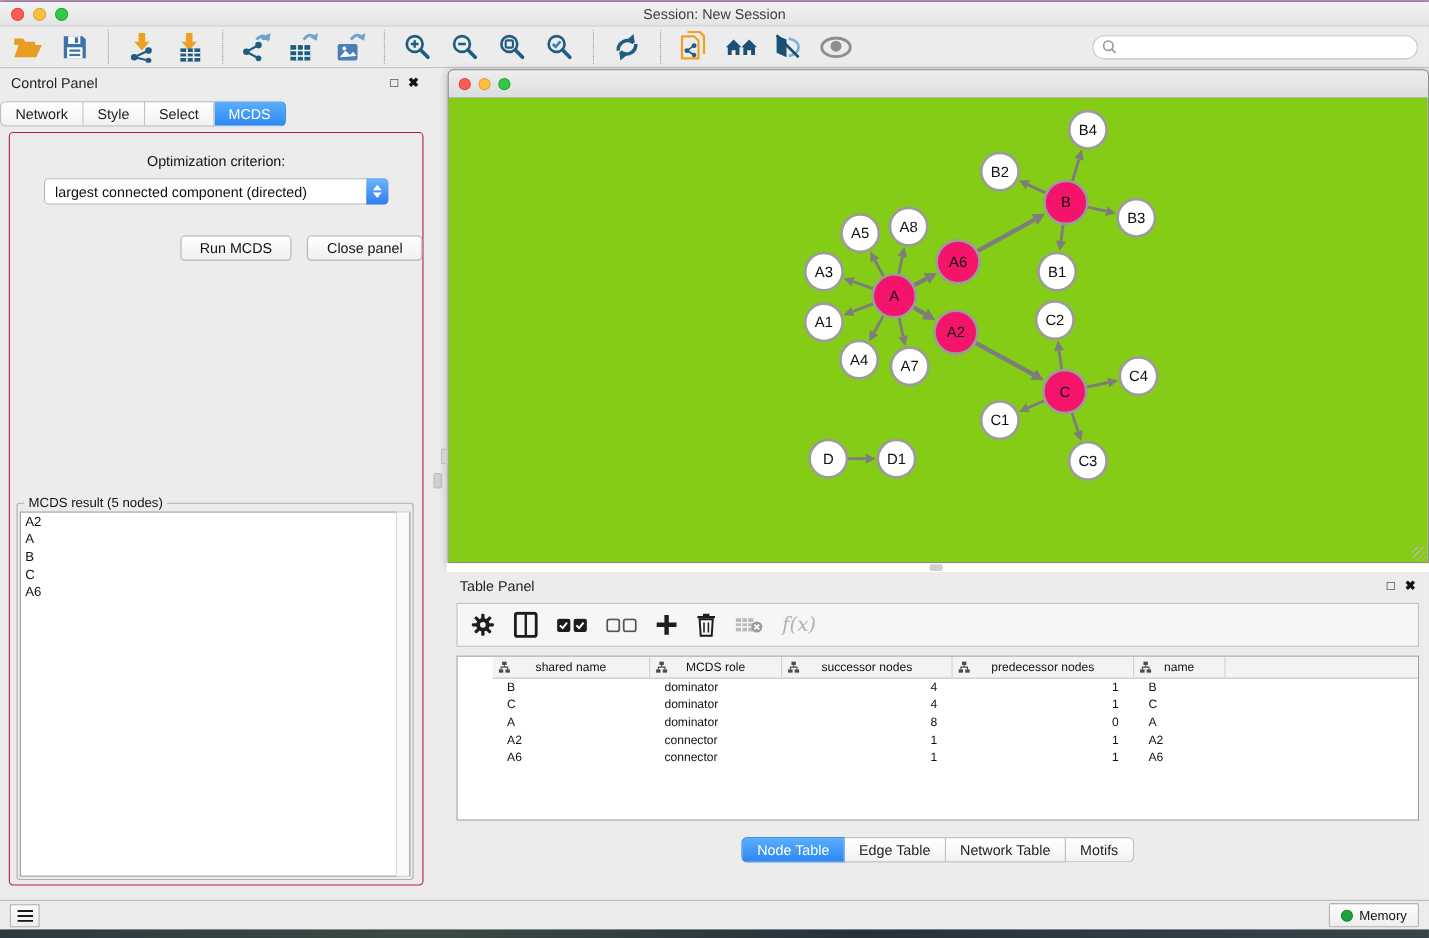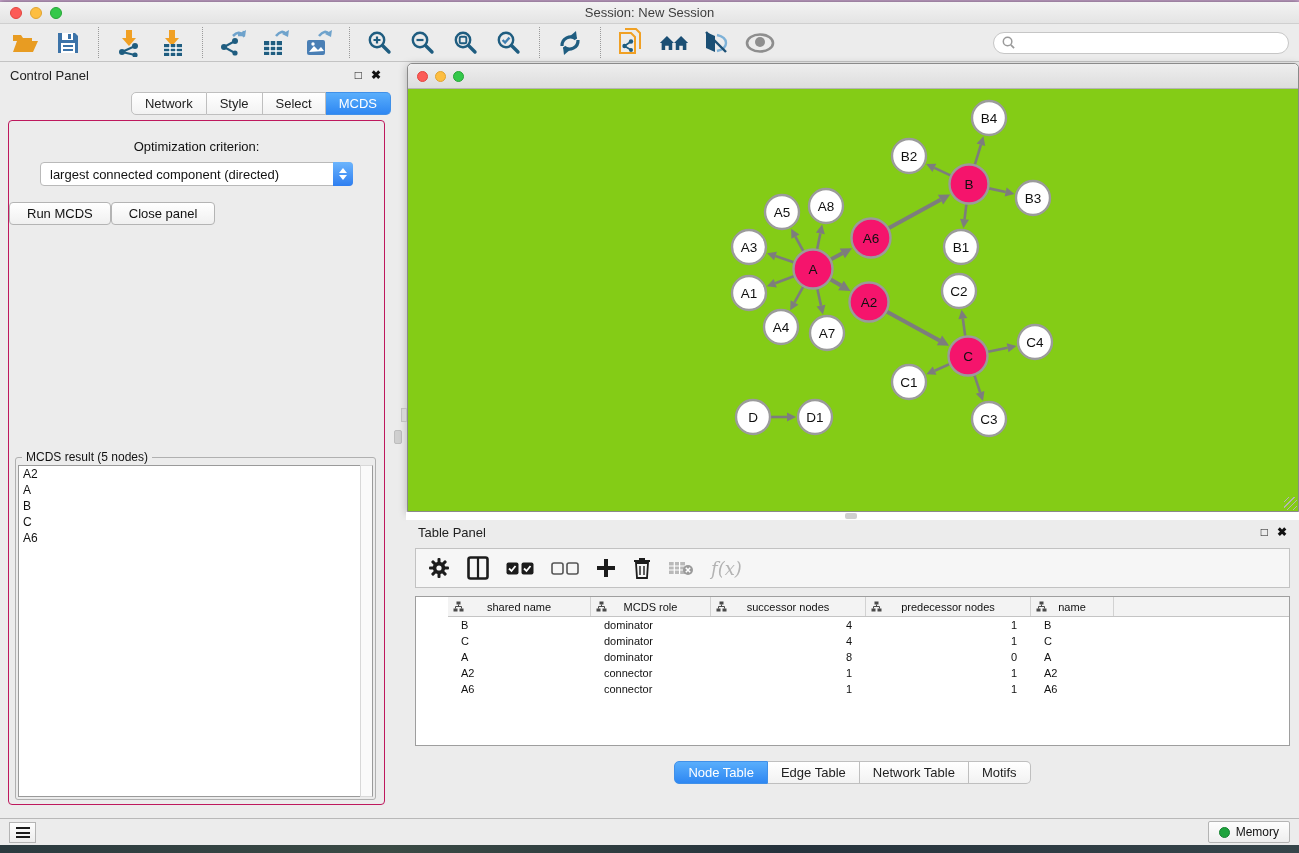--- a/index.html
+++ b/index.html
@@ -32,33 +32,33 @@
   .divider { width:15px; position:relative; background:#ececec; }
   .divider .grip { position:absolute; left:3px; top:368px; width:8px; height:14px; background:#cfcfcf; border:1px solid #bdbdbd; border-radius:2px; }
   .right-col { flex:1; position:relative; }
 
   
   .cp-header { height:26px; display:flex; align-items:center; padding:0 10px; }
   .cp-header .panel-title { font-size:13px; color:#222; }
   .panel-controls { margin-left:auto; display:flex; gap:9px; align-items:center; }
   .ic-float { font-size:12px; color:#111; line-height:1; }
   .ic-close { font-size:12px; font-weight:bold; color:#111; line-height:1; }
-  .seg-tabs { display:flex; justify-content:flex-end; margin-top:4px; }
+  .seg-tabs { display:flex; justify-content:flex-start; margin-top:4px; }
   .seg { border:1px solid #bfbfbf; border-left:none; background:linear-gradient(#ffffff,#f2f2f2); padding:3px 13px; font-size:13px; color:#222; }
   .seg:first-child { border-left:1px solid #bfbfbf; border-radius:5px 0 0 5px; }
   .seg:last-child { border-radius:0 5px 5px 0; }
   .seg.active { background:linear-gradient(#59aefc,#2e87f2); color:#fff; border-color:#4090e8; }
   .cp-body { position:absolute; left:8px; right:6px; top:58px; bottom:13px; border:1px solid #be185d; border-radius:4px; }
   .opt-label { text-align:center; margin-top:18px; font-size:13px; color:#111; }
   .dropdown { position:relative; margin:8px auto 0; width:313px; height:24px; background:#fff; border:1px solid #b9b9b9; border-radius:4px; display:flex; align-items:center; }
   .dropdown .dd-text { font-size:13px; color:#111; padding-left:9px; flex:1; white-space:nowrap; overflow:hidden; }
   .dd-stepper { width:20px; height:24px; margin-right:-1px; border-radius:0 4px 4px 0; background:linear-gradient(#6cb5fd,#2e7ef0); display:flex; flex-direction:column; align-items:center; justify-content:center; gap:2px; }
   .dd-up { width:0;height:0;border-left:4px solid transparent;border-right:4px solid transparent;border-bottom:5px solid #fff; }
   .dd-down { width:0;height:0;border-left:4px solid transparent;border-right:4px solid transparent;border-top:5px solid #fff; }
-  .btn-row { display:flex; justify-content:flex-start; gap:0; margin-top:16px; }
+  .btn-row { display:flex; justify-content:flex-end; gap:14px; margin-top:28px; }
   .mac-btn { height:23px; padding:0 17px; background:linear-gradient(#ffffff,#f0f0f0); border:1px solid #b4b4b4; border-radius:4px; font-size:13px; color:#111; display:flex; align-items:center; }
   .groupbox { position:absolute; left:6px; right:8px; top:336px; bottom:4px; border:1px solid #b0b0b0; border-radius:3px; }
   .groupbox .gb-title { position:absolute; top:-8px; left:6px; background:#ececec; padding:0 4px; font-size:12px; color:#111; }
   .mcds-list { position:absolute; left:2px; right:2px; top:7px; bottom:2px; background:#fff; border:1px solid #9a9a9a; list-style:none; overflow:hidden; }
   .mcds-list li { font-size:12px; color:#111; padding:1px 0 1px 4px; line-height:14px; }
   .mcds-scroll { position:absolute; right:2px; top:7px; bottom:2px; width:13px; background:#fafafa; border:1px solid #d8d8d8; border-right:1px solid #9a9a9a; }
 
   
   .net-window { position:absolute; left:1px; top:1px; right:0; height:449px; background:#fff; border:1px solid #8a8a8a; border-radius:5px 5px 0 0; box-shadow:0 2px 8px rgba(0,0,0,.25); }
   .net-titlebar { height:25px; background:linear-gradient(#eeeeee,#dddddd); border-bottom:1px solid #b5b5b5; border-radius:5px 5px 0 0; position:relative; display:flex; align-items:center; }

